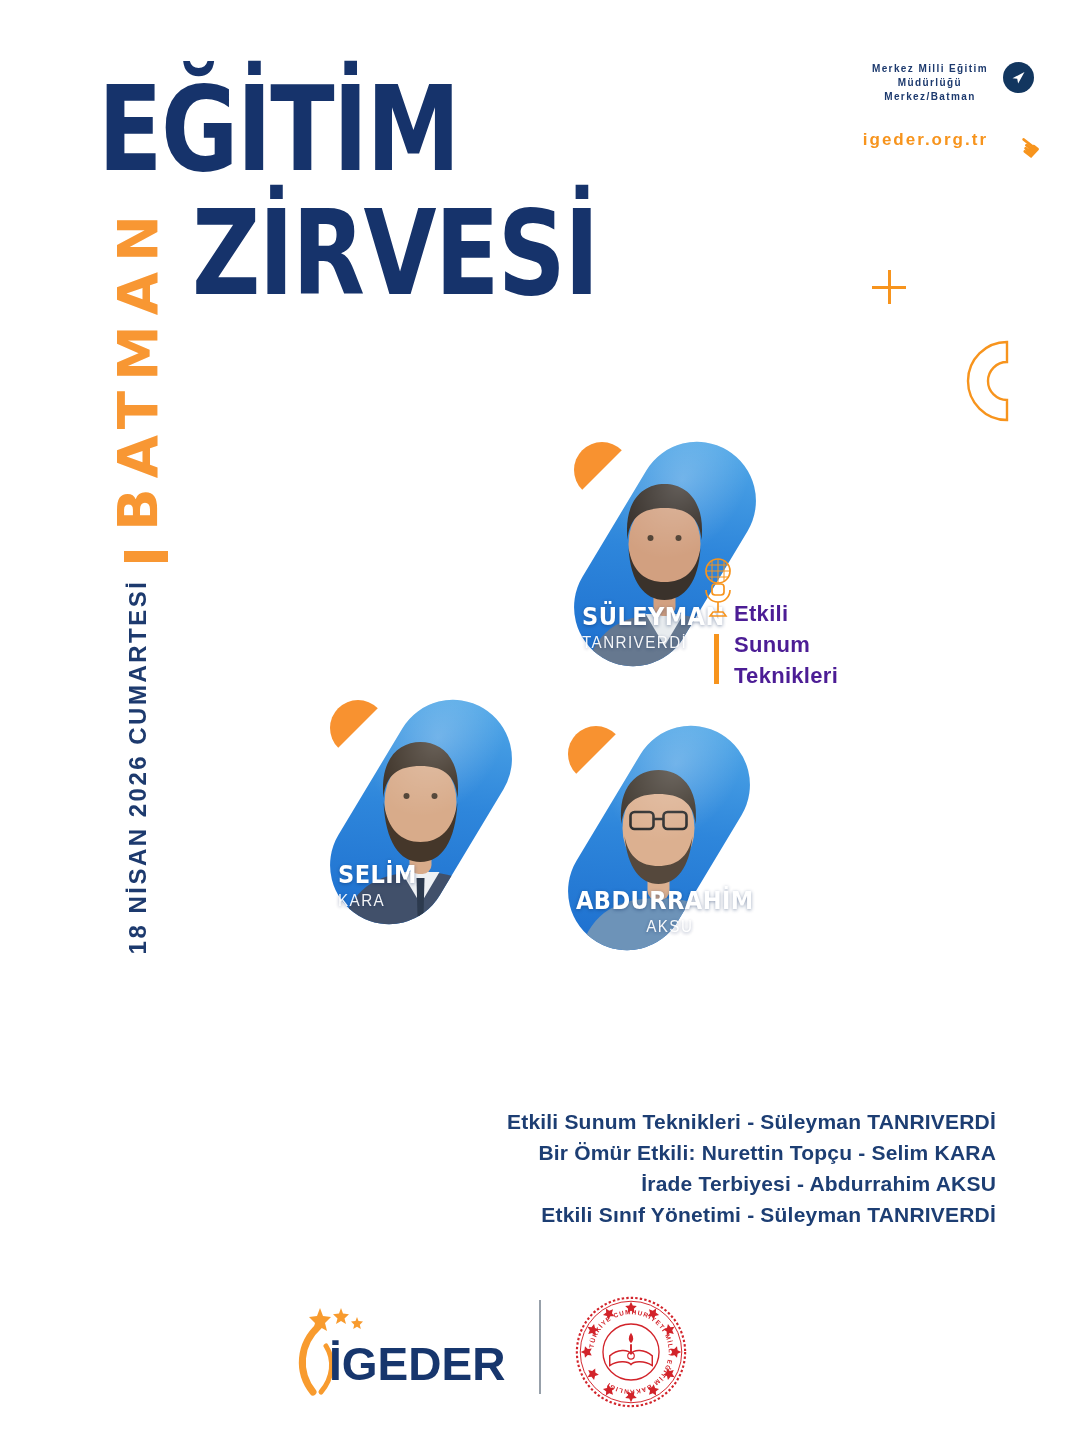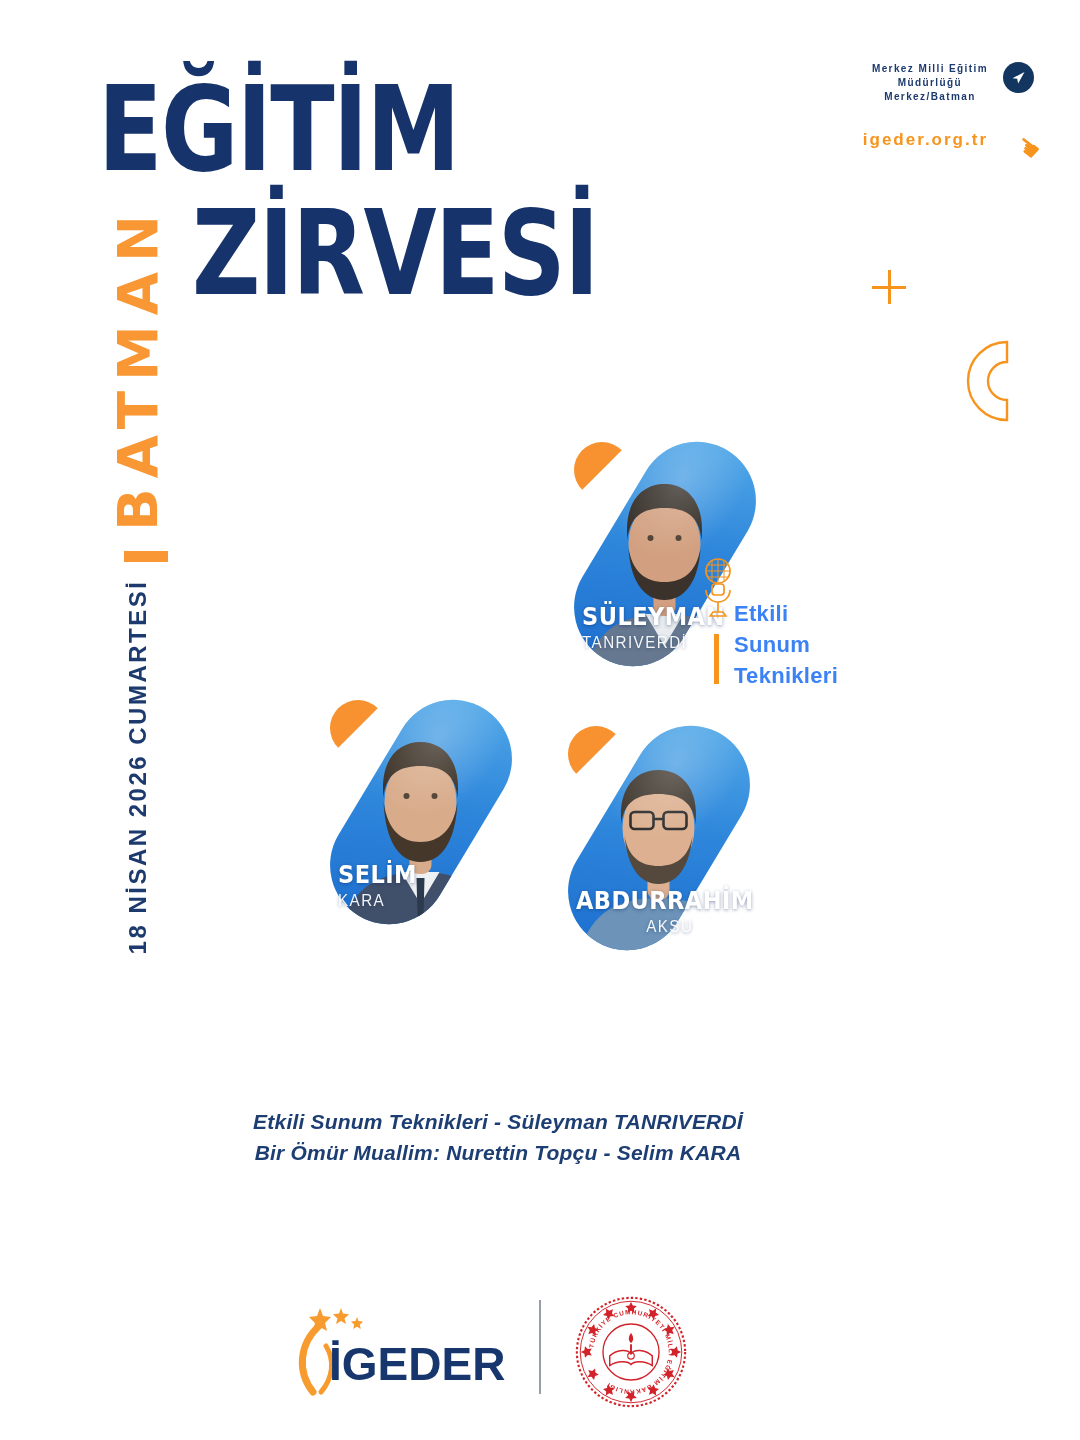--- a/index.html
+++ b/index.html
@@ -85,25 +85,25 @@
     display:block;margin-top:3px;font-size:16px;font-weight:400;letter-spacing:1.5px;
     opacity:.93;transform:scaleX(.95);transform-origin:left center;white-space:nowrap;}
   .c1{left:318px;top:418px;--shirt:#eef1f4;--collar:#eef1f4;--hair:#6d5338;--beard:#7a6246;--skin:#d9ab8a;}
   .c2{left:558px;top:418px;--shirt:#66788f;--collar:#e8ecef;--hair:#332c26;--beard:#3a322b;--skin:#d2a080;}
   .c3{left:314px;top:676px;--shirt:#41506a;--collar:#eef1f4;--hair:#3a2f24;--beard:#45372a;--skin:#d8ab8a;}
   .c4{left:552px;top:702px;text-align:center;--shirt:#6d93b8;--collar:#6d93b8;--hair:#3f372e;--beard:#55483c;--skin:#dcb090;}
   
   .mic-icon{position:absolute;left:697px;top:556px;z-index:5;}
   .session-bar{position:absolute;left:714px;top:634px;width:5px;height:50px;background:#f7941d;}
   .session-label{
-    position:absolute;left:734px;top:598px;color:#3b82f6;font-size:22px;font-weight:700;
+    position:absolute;left:734px;top:598px;color:#4c1d95;font-size:22px;font-weight:700;
     line-height:31px;white-space:pre-line;letter-spacing:.3px;
   }
   
-  .schedule{position:absolute;left:0;top:1106px;width:996px;text-align:center;font-style:italic;}
+  .schedule{position:absolute;left:0;top:1106px;width:996px;text-align:right;}
   .schedule .line{font-size:21px;font-weight:700;line-height:31px;color:#1d3e73;letter-spacing:.2px;}
   
   .igeder{position:absolute;left:283px;top:1300px;width:230px;height:100px;}
   .footer-divider{position:absolute;left:539px;top:1300px;width:2px;height:94px;background:#97a0aa;}
   .seal{position:absolute;left:573px;top:1294px;width:116px;height:116px;}
 </style>
 </head>
 <body>
 
 <div class="page">
@@ -228,21 +228,23 @@
       <path d="M13,60 L29,60 L26,56 L16,56 Z" fill="none" stroke="#f7941d" stroke-width="1.5"></path>
     </svg>
   </div>
   <div class="session-bar"></div>
   <div class="session-label">Etkili
 Sunum
 Teknikleri</div>
 
   <div class="schedule">
     <div class="line">Etkili Sunum Teknikleri - Süleyman TANRIVERDİ</div>
-    <div class="line">Bir Ömür Muallim: Nurettin Topçu - Selim KARA</div>
+    <div class="line">Bir Ömür Etkili: Nurettin Topçu - Selim KARA</div>
+    <div class="line">İrade Terbiyesi - Abdurrahim AKSU</div>
+    <div class="line">Etkili Sınıf Yönetimi - Süleyman TANRIVERDİ</div>
   </div>
 
   <div class="igeder">
     <svg width="230" height="100" viewBox="0 0 230 100">
       <g fill="#f89b2e">
         <path d="M37,8 L40,16 L48,17 L42,23 L44,31 L37,27 L30,31 L32,23 L26,17 L34,16 Z"></path>
         <path d="M58,8 L60,13.5 L66,14.2 L61.5,18.5 L63,24 L58,21 L53,24 L54.5,18.5 L50,14.2 L56,13.5 Z"></path>
         <path d="M74,17 L75.5,21 L80,21.5 L76.8,24.8 L77.8,29 L74,26.8 L70.2,29 L71.2,24.8 L68,21.5 L72.5,21 Z"></path>
       </g>
       <path d="M30,92 C14,72 16,44 36,26" fill="none" stroke="#f89b2e" stroke-width="7" stroke-linecap="round"></path>

